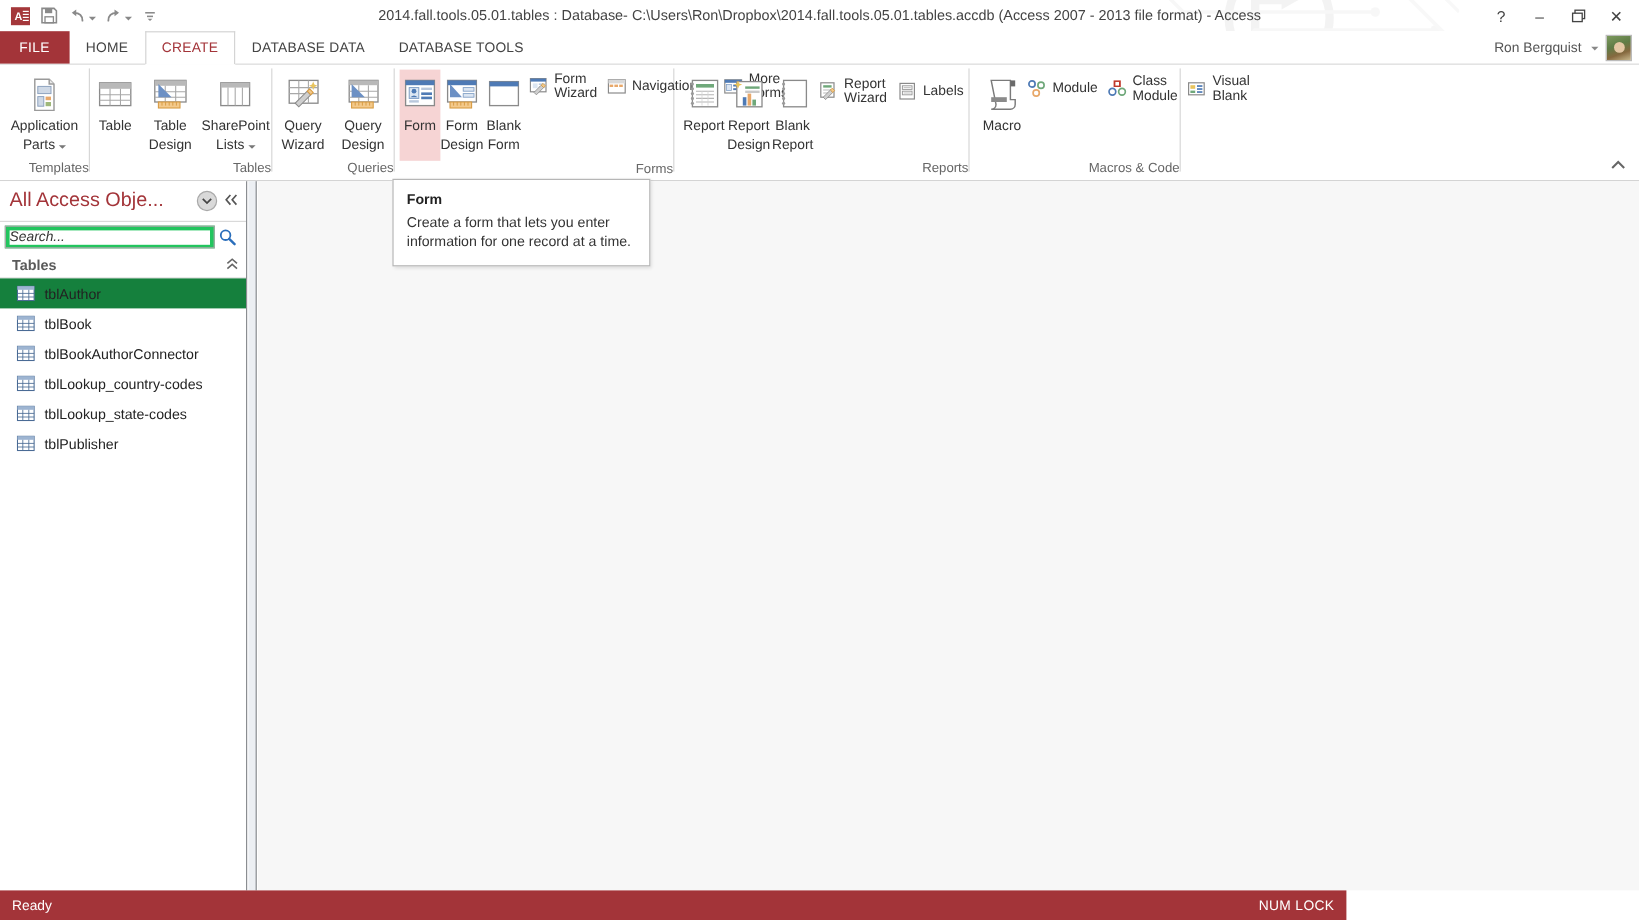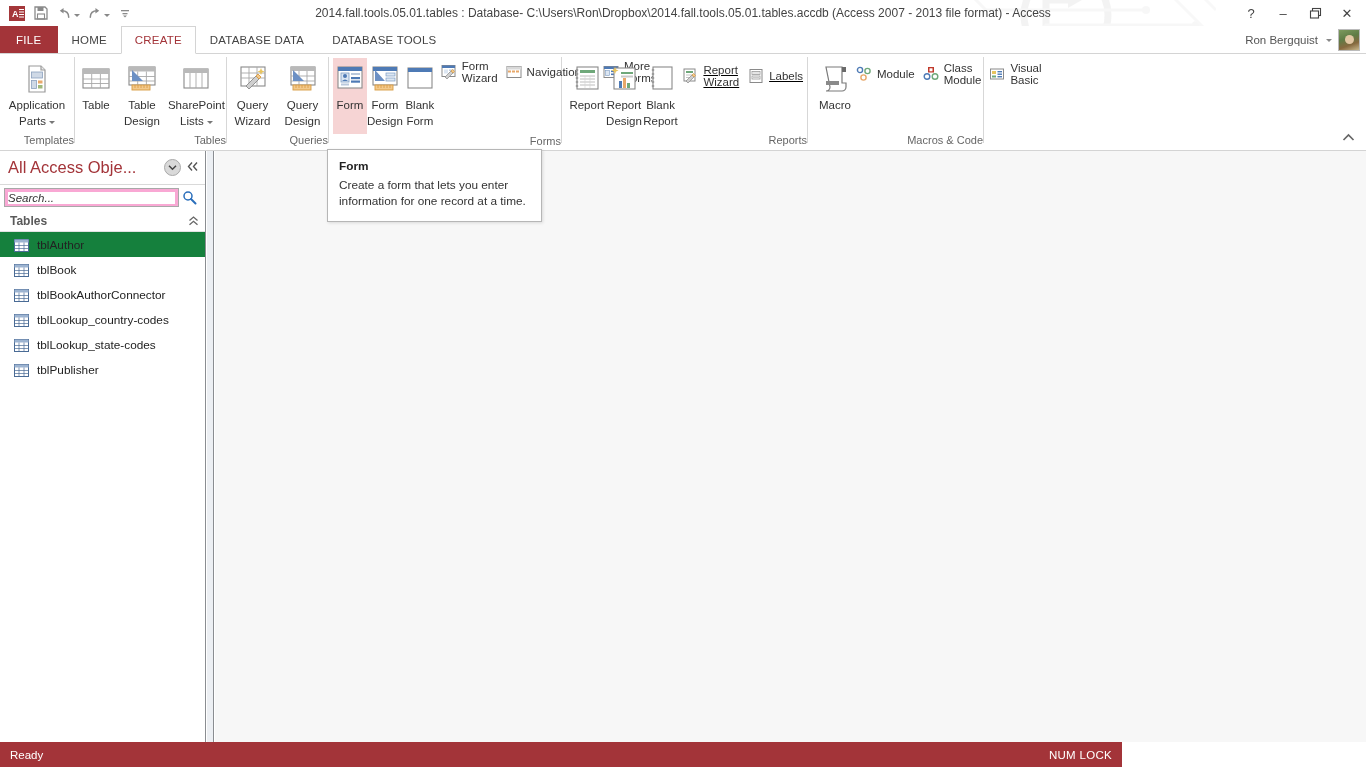--- a/index.html
+++ b/index.html
@@ -136,21 +136,21 @@
   .nav-title {
     flex: 1; font-size: 16.5px; color: #A33439; white-space: nowrap; overflow: hidden;
   }
   .nav-dd {
     width: 17px; height: 17px; border-radius: 50%; background: #d9d9d9; border: 1px solid #a9a9a9;
     display: flex; align-items: center; justify-content: center; margin-right: 6px;
   }
   .nav-chev { font-size: 12px; color: #555; }
   .searchrow { padding: 3px 6px 3px 4px; display: flex; align-items: center; }
   .searchbox {
-    flex: 1; height: 19px; border: 1px solid #a8a8a8; background: #f9a8d4;
+    flex: 1; height: 19px; border: 1px solid #a8a8a8; background: #22c55e;
     display: flex; align-items: center; padding: 0 3px;
   }
   .searchbox input {
     border: none; outline: none; width: 100%; font-size: 11.5px;
     font-family: "Liberation Sans", sans-serif; font-style: italic; color: #333;
   }
   .searchbox input::placeholder { color: #333; font-style: italic; }
   .search-ico { width: 20px; display:flex; align-items:center; justify-content:center; }
 
   .grouphdr {
@@ -522,21 +522,21 @@
                 <circle cx="9" cy="8" r="1.3" fill="#9a9a9a"></circle>
                   <circle cx="9" cy="12" r="1.3" fill="#9a9a9a"></circle>
                 <circle cx="9" cy="16" r="1.3" fill="#9a9a9a"></circle>
                   <circle cx="9" cy="20" r="1.3" fill="#9a9a9a"></circle>
                 <circle cx="9" cy="24" r="1.3" fill="#9a9a9a"></circle>
               </svg>
             </div>
             <div class="lbl">Blank</div>
             <div class="lbl">Report</div>
           </div>
-          <div class="smallcol" style="padding-top:6px;text-decoration:underline;">
+          <div class="smallcol" style="padding-top:6px;">
             <div class="smallbtn">
               <span class="sico">
                 <svg width="16" height="16" viewBox="0 0 16 16">
                   <rect x="2" y="1" width="11" height="12" fill="#fff" stroke="#8a8a8a" stroke-width="1"></rect>
                   <rect x="4" y="3" width="7" height="2" fill="#6fa87a"></rect>
                   <path d="M4 7 h7 M4 9.5 h7" stroke="#b5b5b5" stroke-width=".8"></path>
                   <path d="M4 13 L10 7 L12 9 L6 15 Z" fill="#cfcfcf" stroke="#8a8a8a" stroke-width=".7"></path>
                   <path d="M10 7 L12 9 L13.5 7.5 L11.5 5.5 Z" fill="#f3c98b" stroke="#d79b42" stroke-width=".7"></path>
                 </svg>
               </span>
@@ -597,21 +597,21 @@
               <span class="sico">
                 <svg width="16" height="16" viewBox="0 0 16 16">
                   <rect x="1.5" y="3" width="13" height="10" fill="#fff" stroke="#8a8a8a" stroke-width="1"></rect>
                   <rect x="3" y="5" width="4" height="3" fill="#e8c45e"></rect>
                   <rect x="3" y="9.5" width="4" height="2" fill="#6fa87a"></rect>
                   <rect x="8.5" y="5" width="4.5" height="1.4" fill="#4e7ab5"></rect>
                   <rect x="8.5" y="7.5" width="4.5" height="1.4" fill="#4e7ab5"></rect>
                   <rect x="8.5" y="10" width="4.5" height="1.4" fill="#4e7ab5"></rect>
                 </svg>
               </span>
-              <span>Visual Basic</span>
+              <span>Visual Blank</span>
             </div>
           </div>
         </div>
         <div class="group-label">Macros &amp; Code</div>
       </div>
       <div class="group-sep"></div>
     </div>
 
     <div class="ribbon-collapse">
       <svg width="13" height="9" viewBox="0 0 13 9">

